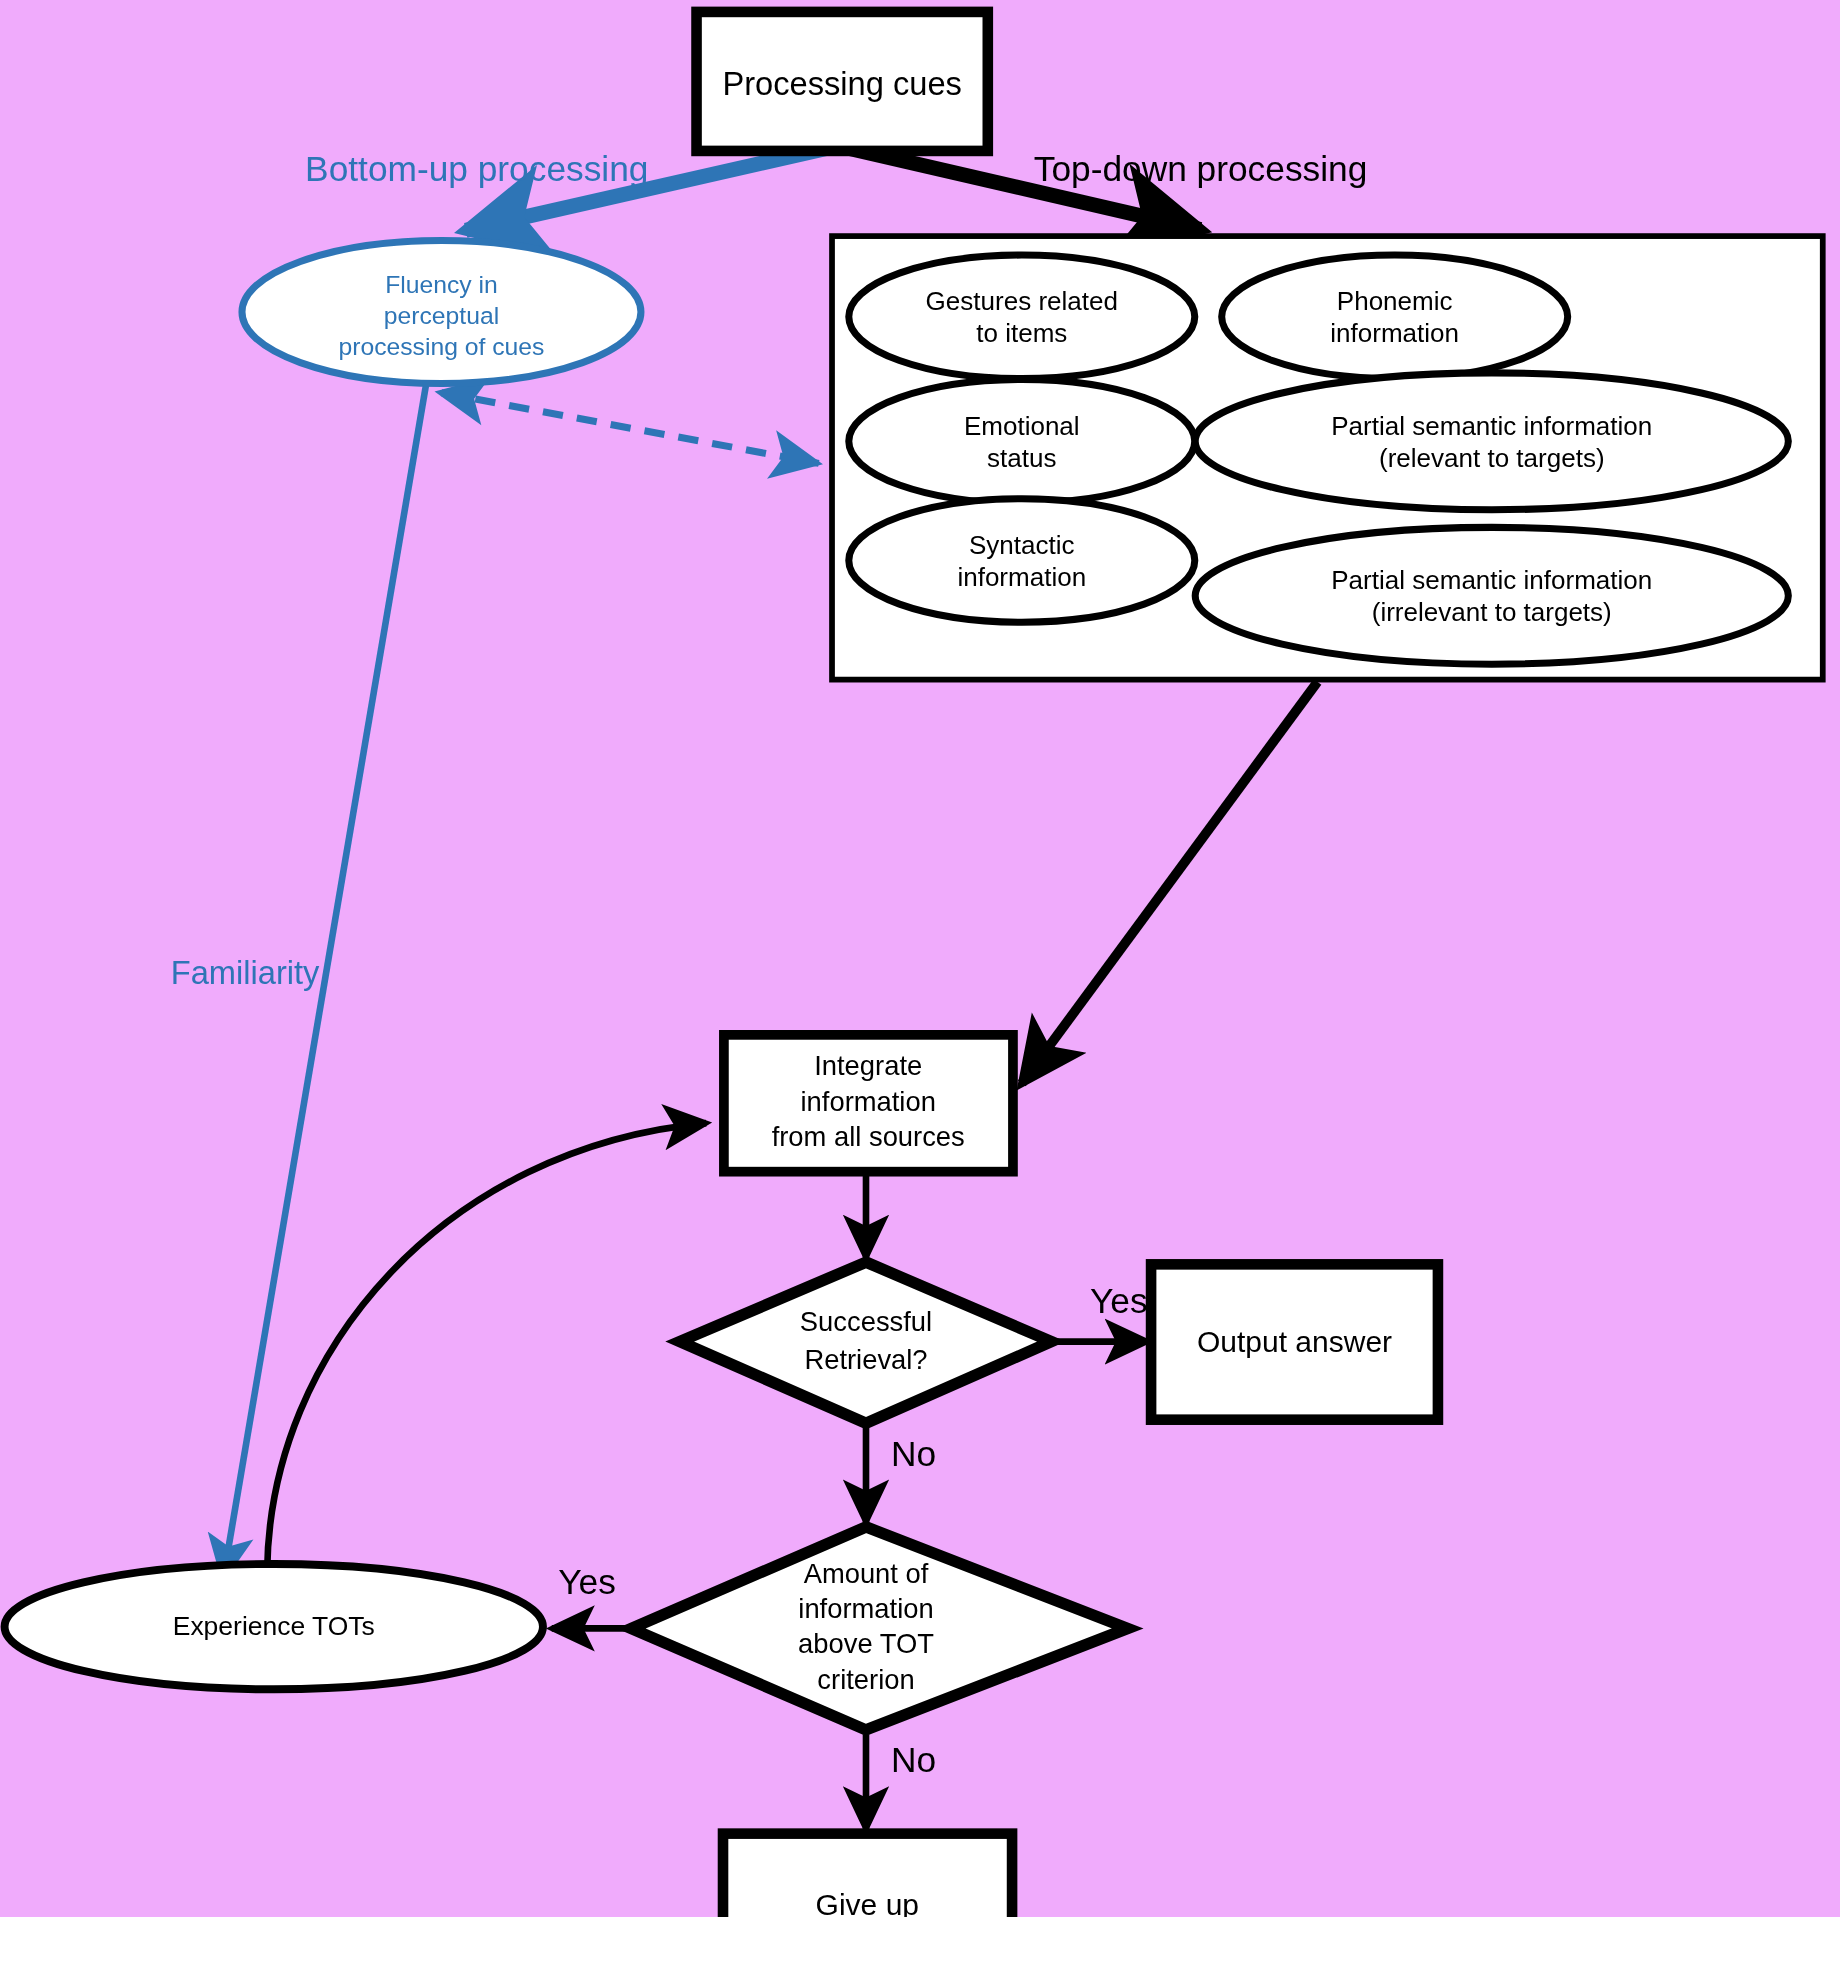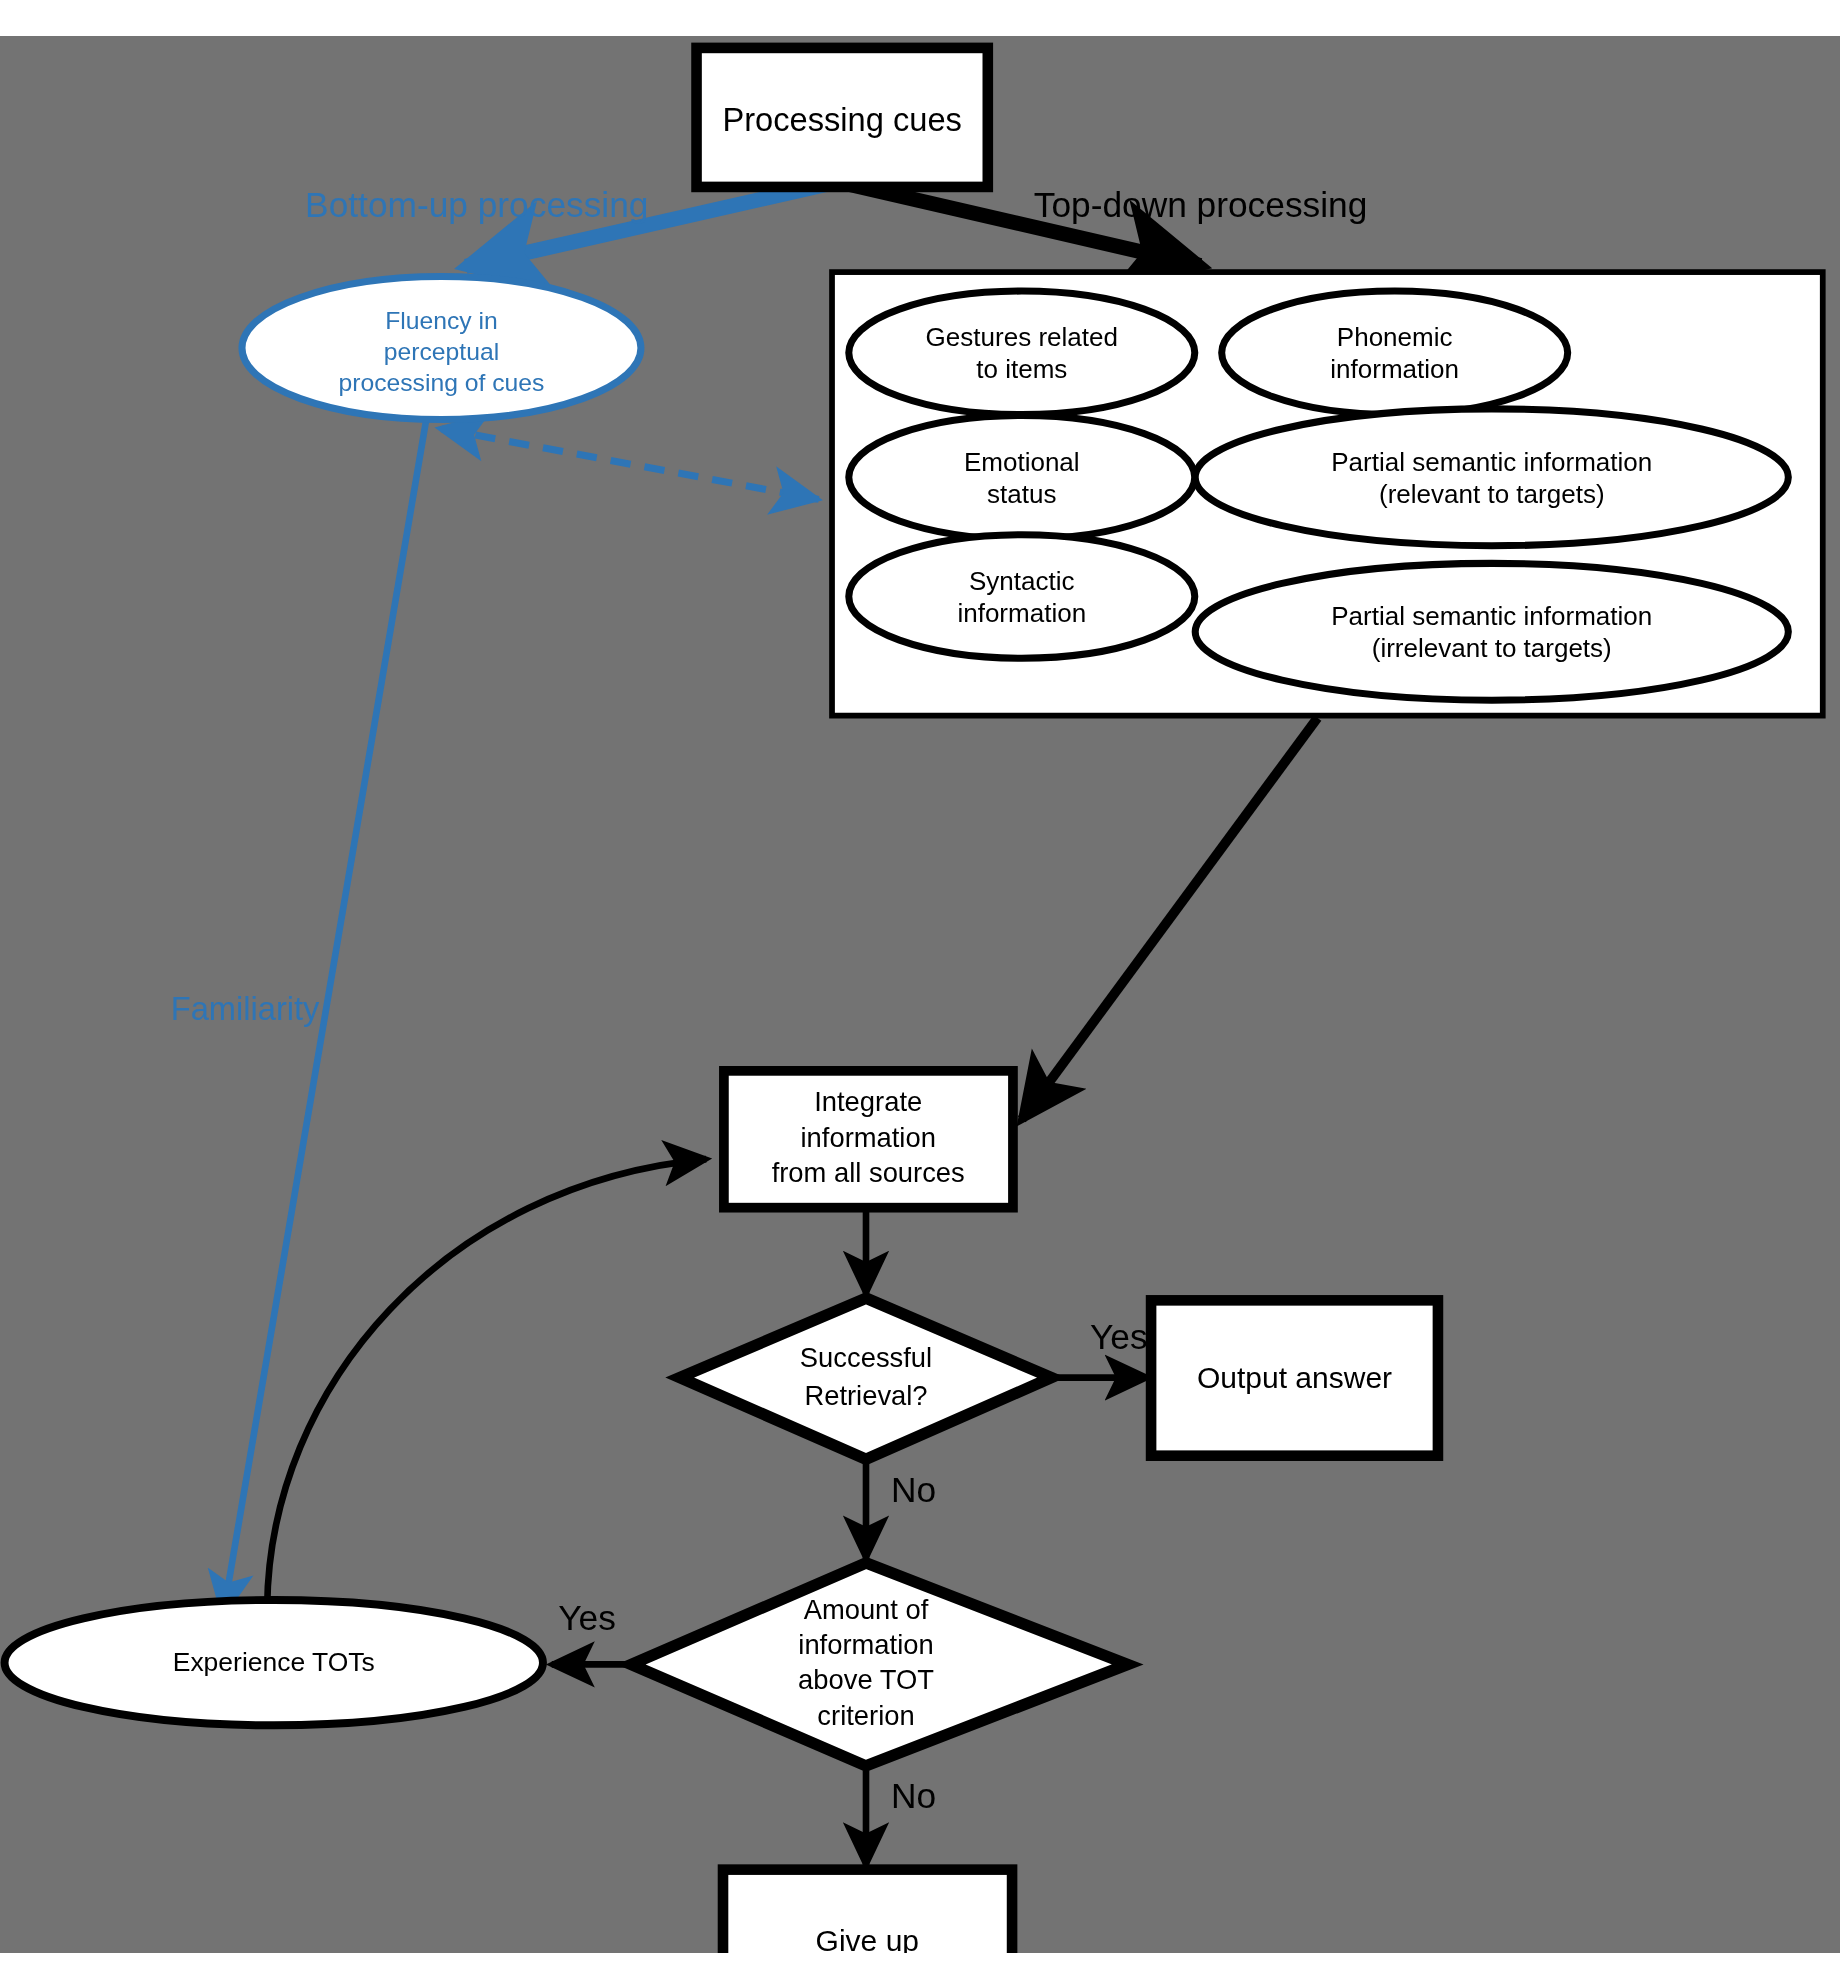--- a/index.html
+++ b/index.html
@@ -4,23 +4,22 @@
 <style>
   html, body {
     margin: 0;
     padding: 0;
     background: #ffffff;
   }
   #stage {
     position: relative;
     width: 1841px;
     height: 1917px;
-    background: #737373;
+    background: #f0abfc;
     font-family: "Liberation Sans", sans-serif;
-    margin-top: 36px;
   }
   #diagram {
     position: absolute;
     left: 0; top: 0;
     width: 1841px;
     height: 1985px;
   }
   .node-text {
     font-family: "Liberation Sans", sans-serif;
     fill: #000000;

